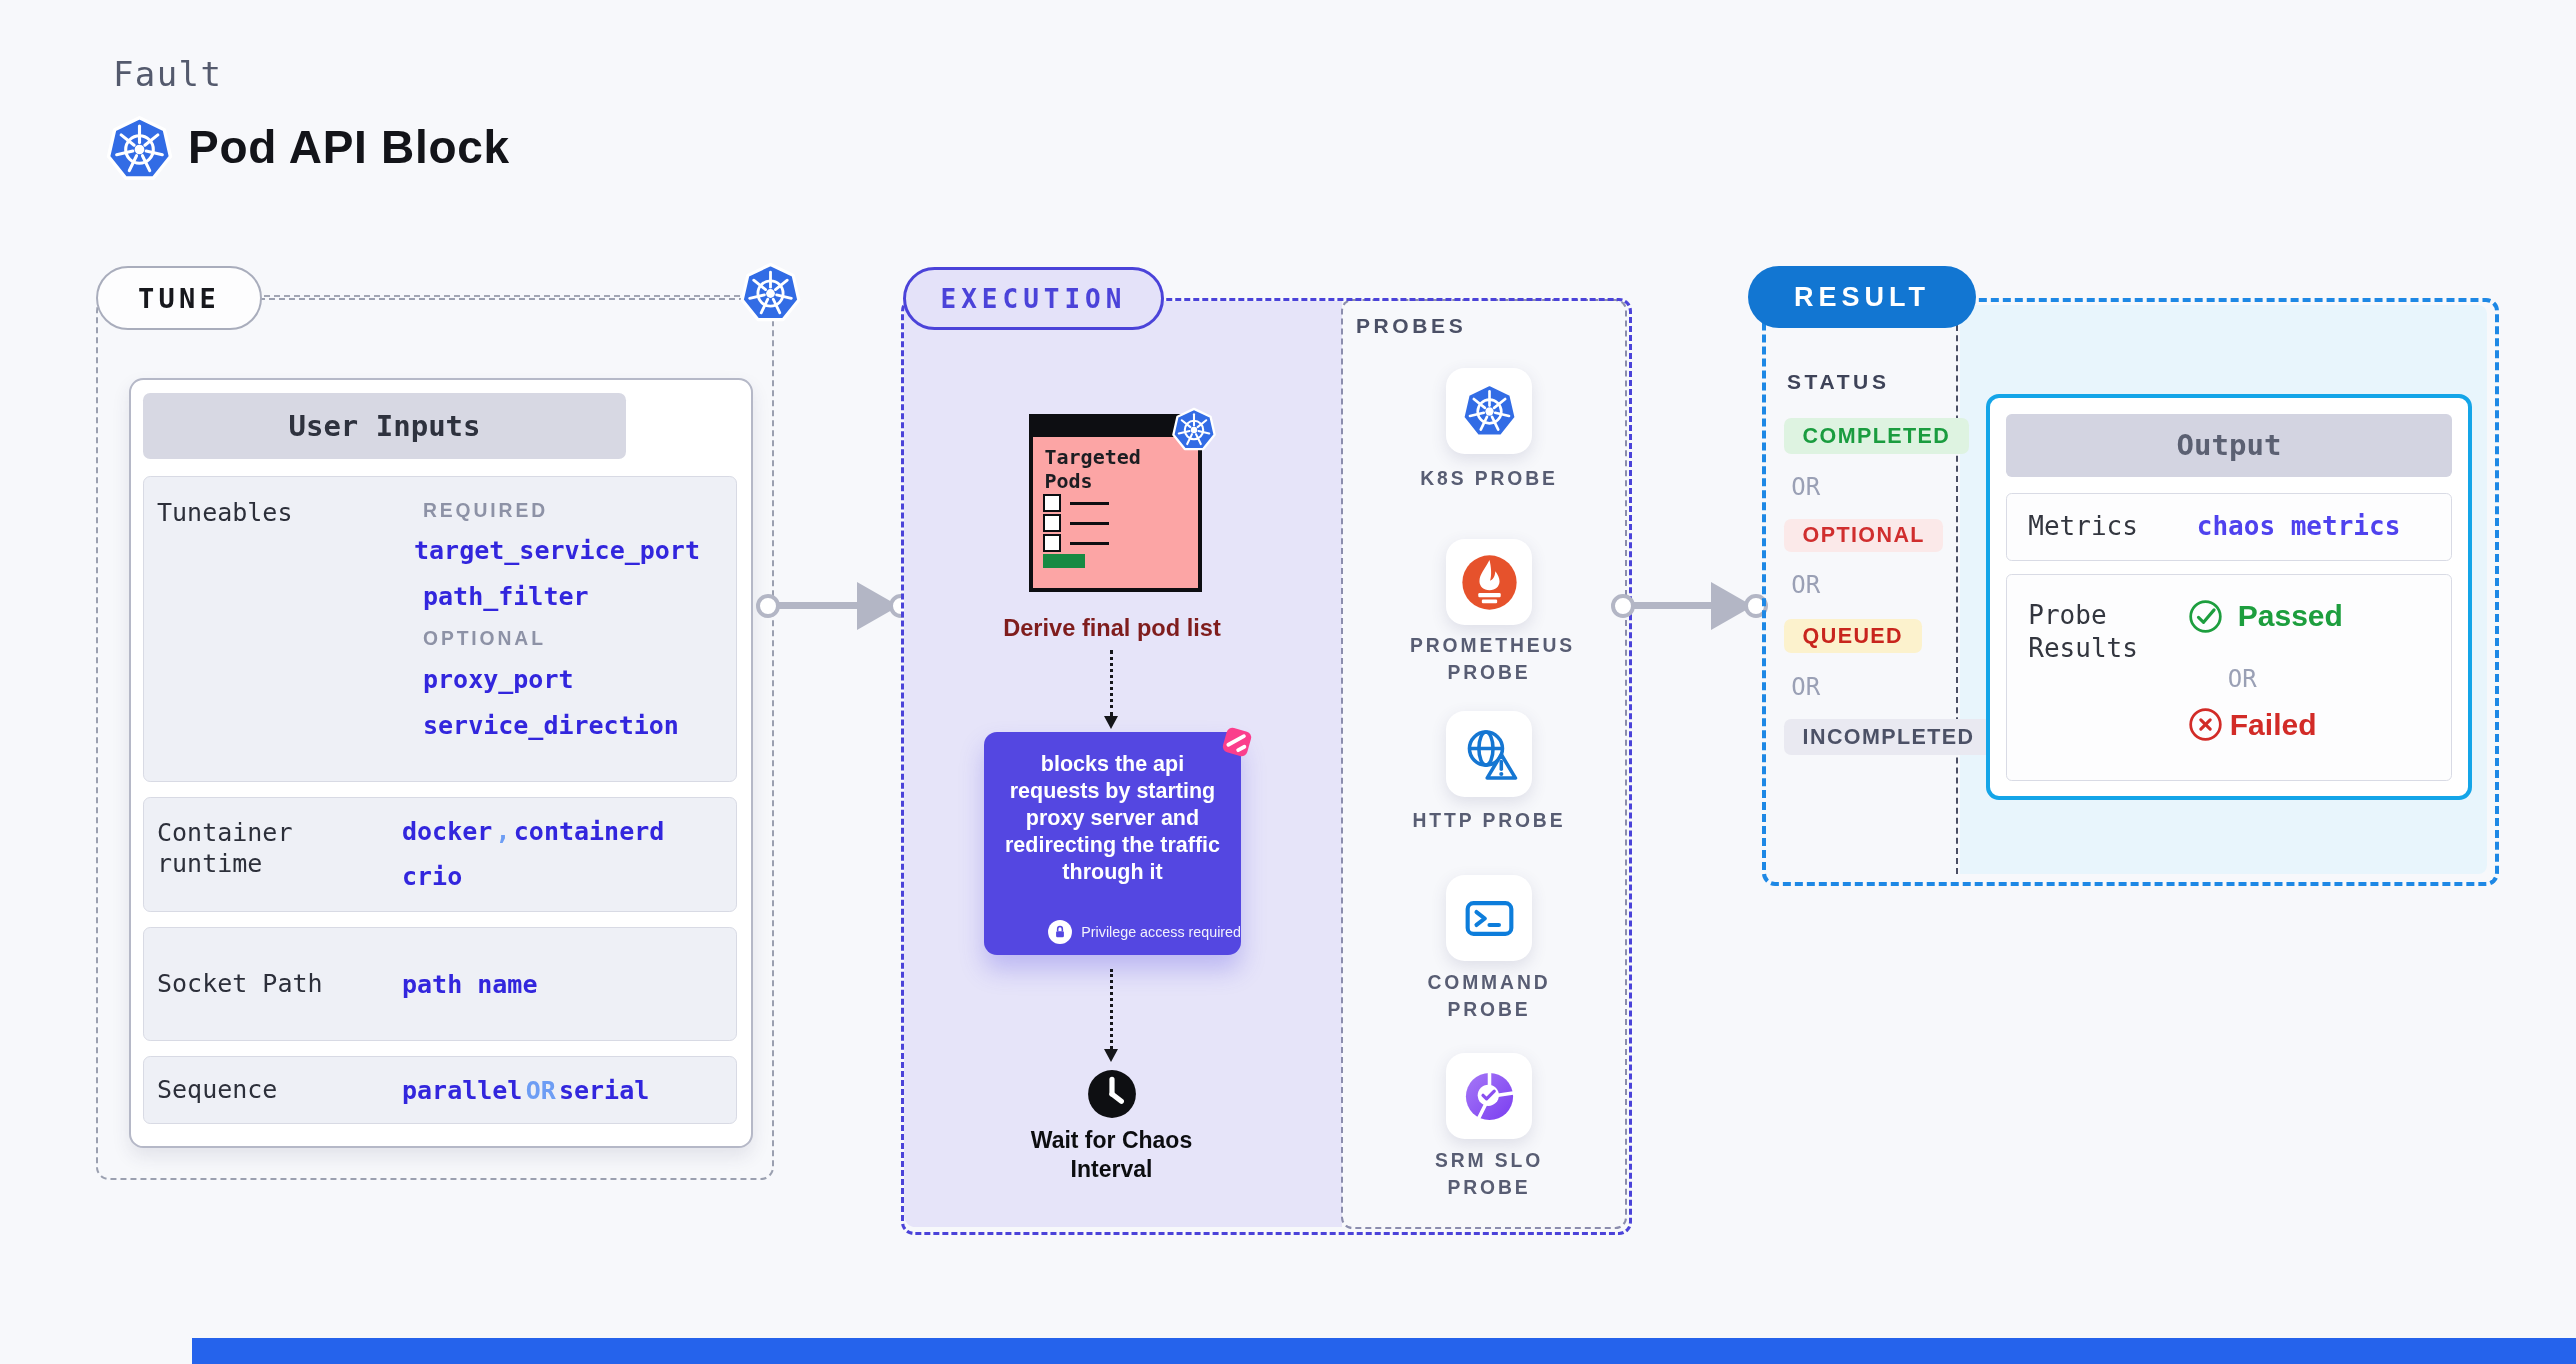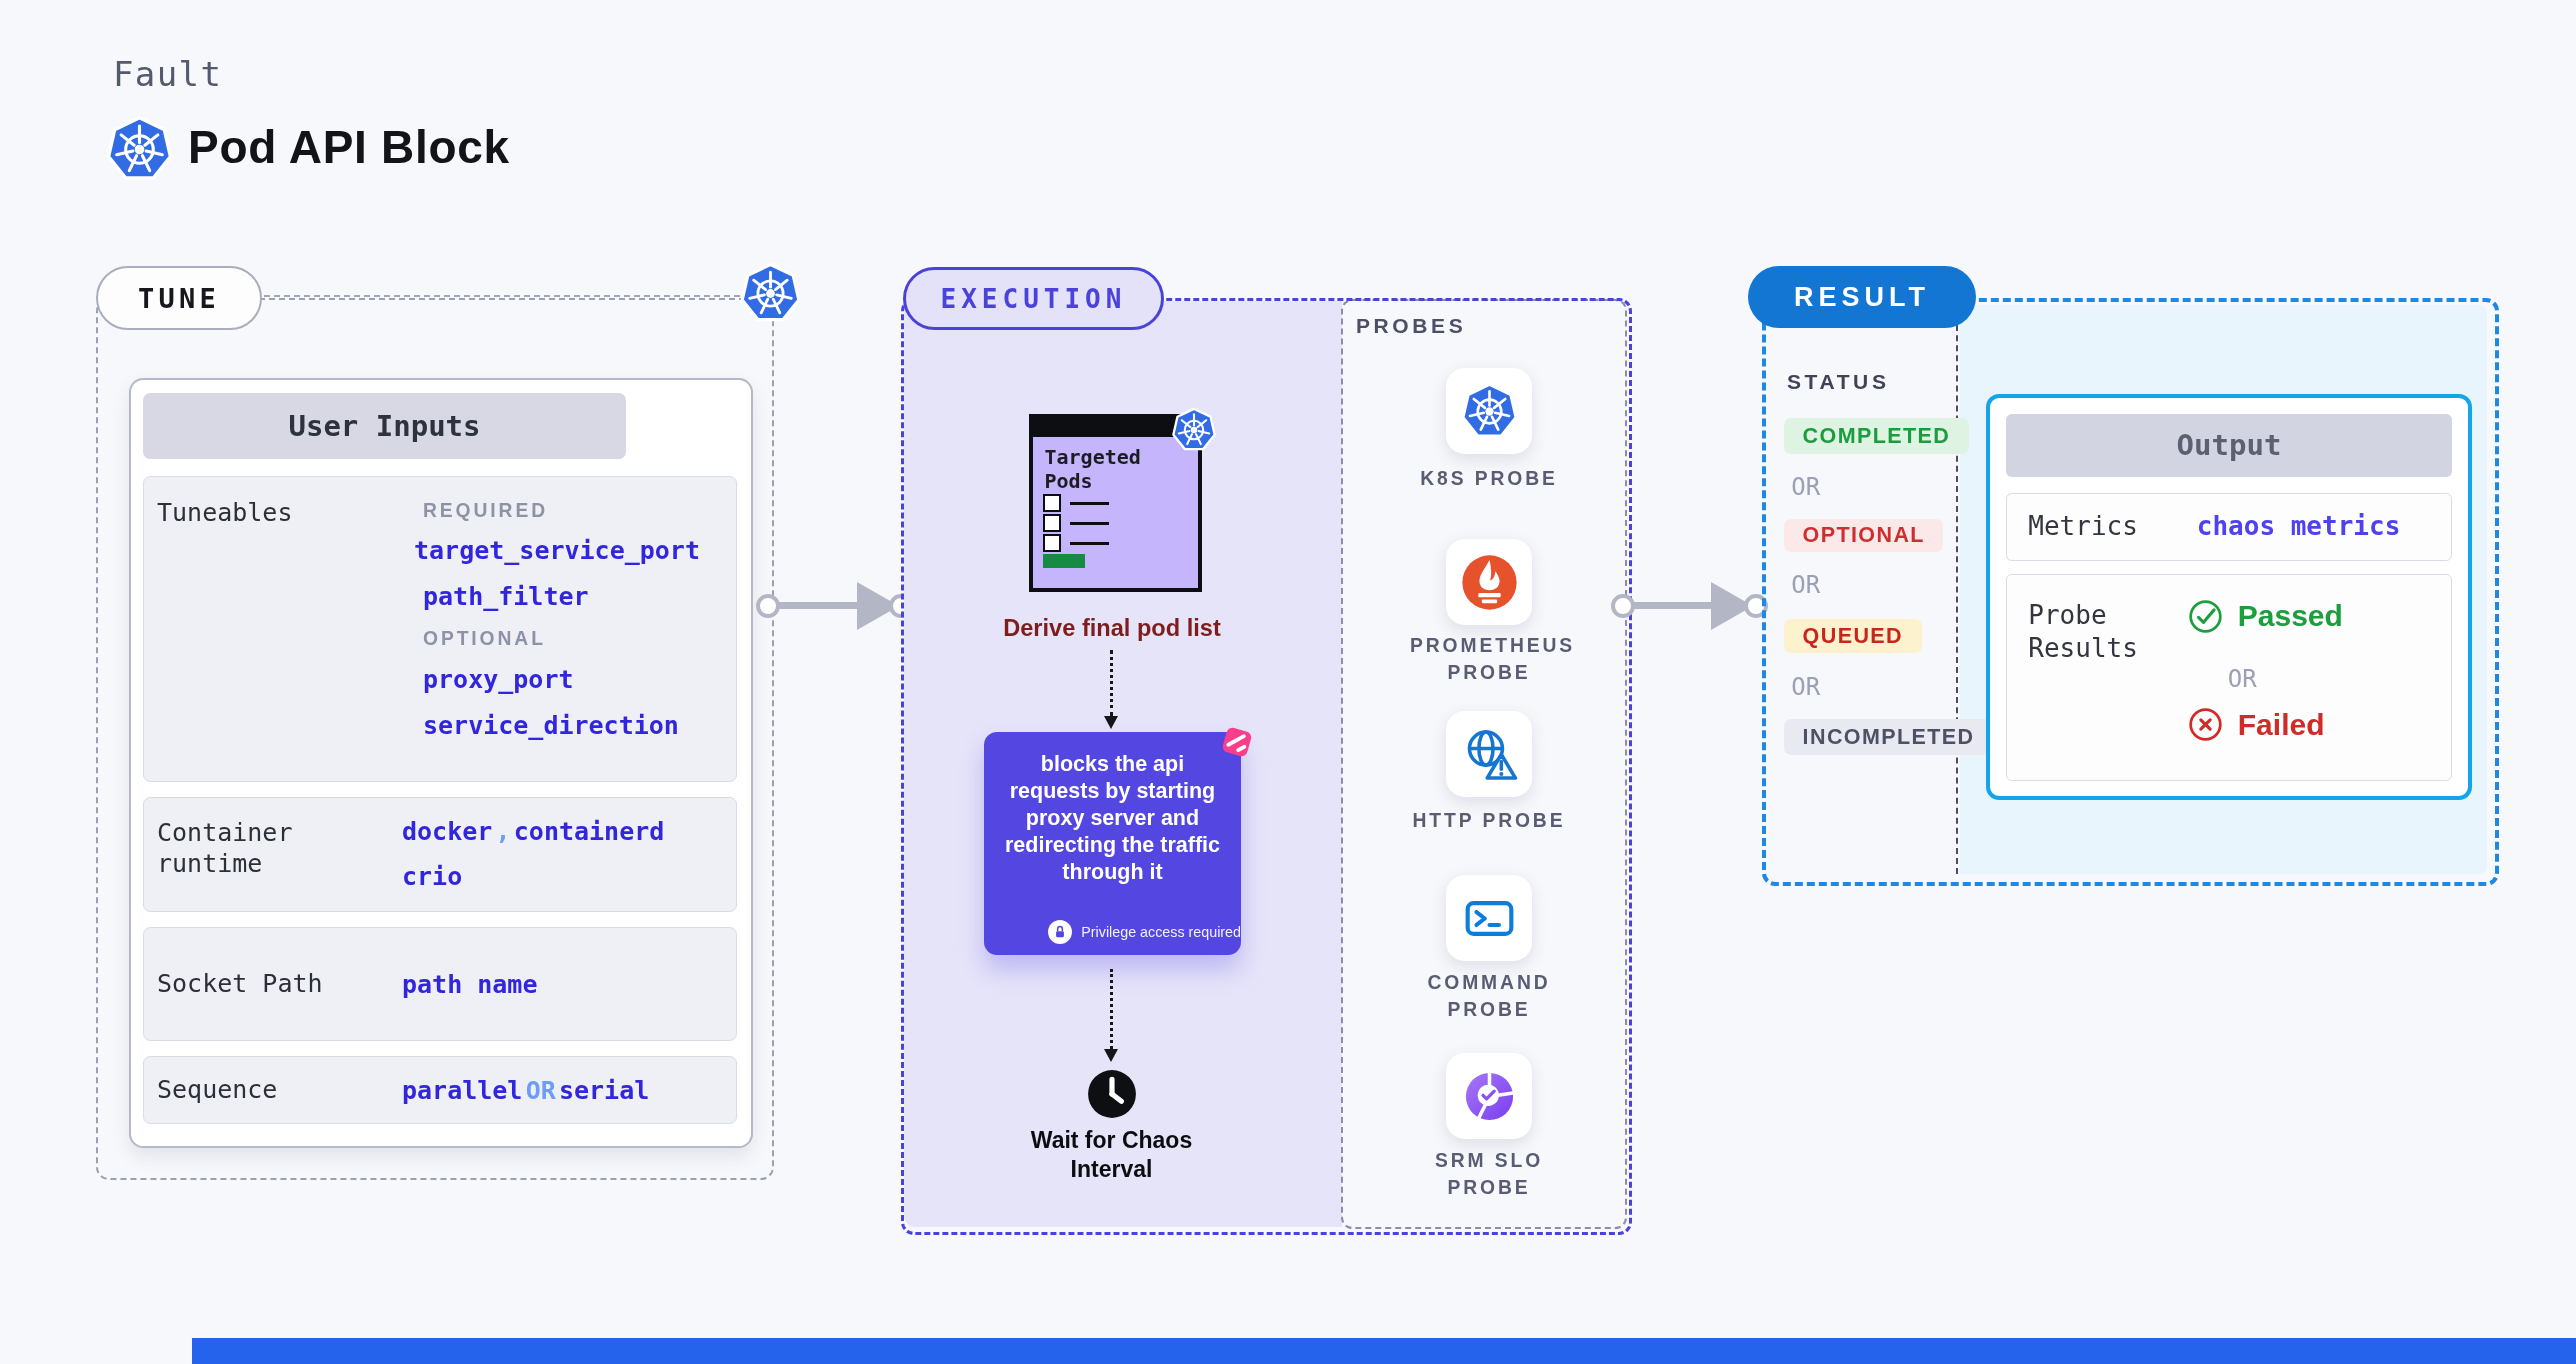--- a/index.html
+++ b/index.html
@@ -44,21 +44,21 @@
   .code-light{color:#6d9df4;}
 
   
   .h-arrow-line{height:7.2px;background:#b3b6c5;}
   .h-arrow-head{width:0;height:0;border-top:24px solid transparent;border-bottom:24px solid transparent;border-left:42px solid #b3b6c5;}
   .conn-dot{width:15.8px;height:15.8px;border:4.3px solid #b3b6c5;border-radius:50%;background:#ffffff;}
   .v-dotted{width:0;border-left:3.6px dotted #15161a;}
   .v-dot-head{width:0;height:0;border-left:7.9px solid transparent;border-right:7.9px solid transparent;border-top:13px solid #15161a;}
 
   
-  .tp-icon{left:1029px;top:414px;width:165px;height:170px;background:#c4b5fd;border:4.3px solid #0d0e12;}
+  .tp-icon{left:1029px;top:414px;width:165px;height:170px;background:#fca5a5;border:4.3px solid #0d0e12;}
   .tp-header{left:0;top:0;right:0;height:18.6px;background:#0d0e12;}
   .tp-title{left:11.5px;top:27px;width:122px;font-size:20px;font-weight:bold;color:#1c1d22;line-height:24px;}
   .tp-row{left:10px;display:flex;align-items:center;}
   .tp-box{width:14.3px;height:14.3px;border:2.1px solid #0d0e12;background:#fff;}
   .tp-line{width:39px;height:2.9px;background:#0d0e12;margin-left:8.6px;}
   .tp-green{left:10px;top:136px;width:42px;height:14.3px;background:#178a43;}
   .tp-k8s{right:-18.6px;top:-11.5px;width:46px;height:46px;}
   .derive-label{left:1112px;top:615px;transform:translateX(-50%);white-space:nowrap;font-size:23.6px;font-weight:bold;color:#7f1d1d;}
   .purple-box{left:984px;top:732px;width:257px;height:223px;background:#5447e1;border-radius:13px;box-shadow:0 14.3px 24px rgba(84,71,225,.28);}
   .purple-text{left:11.5px;right:11.5px;top:18.6px;text-align:center;color:#ffffff;font-size:21.5px;font-weight:bold;line-height:27px;}
@@ -354,21 +354,21 @@
   </div>
   <div class="abs out-row out-probe">
     <div class="abs out-label mono" style="left:21.5px;top:24px;width:122px;">Probe Results</div>
     <div class="abs" style="left:179px;top:21.5px;display:flex;align-items:center;gap:13px;">
       <svg class="icon-28" viewBox="0 0 54 54" width="39" height="39">
           <use href="#sym-check-circle"></use>
         </svg>
       <span class="pr-pass sans">Passed</span>
     </div>
     <div class="abs pr-or mono" style="left:221px;top:90px;">OR</div>
-    <div class="abs" style="left:179px;top:130px;display:flex;align-items:center;gap:13px;">
+    <div class="abs" style="left:179px;top:130px;display:flex;align-items:center;gap:5px;">
       <svg class="icon-28" viewBox="0 0 54 54" width="39" height="39">
           <use href="#sym-x-circle"></use>
         </svg>
       <span class="pr-fail sans">Failed</span>
     </div>
   </div>
 </div>
 
 <div class="abs bottom-strip"></div>
 

